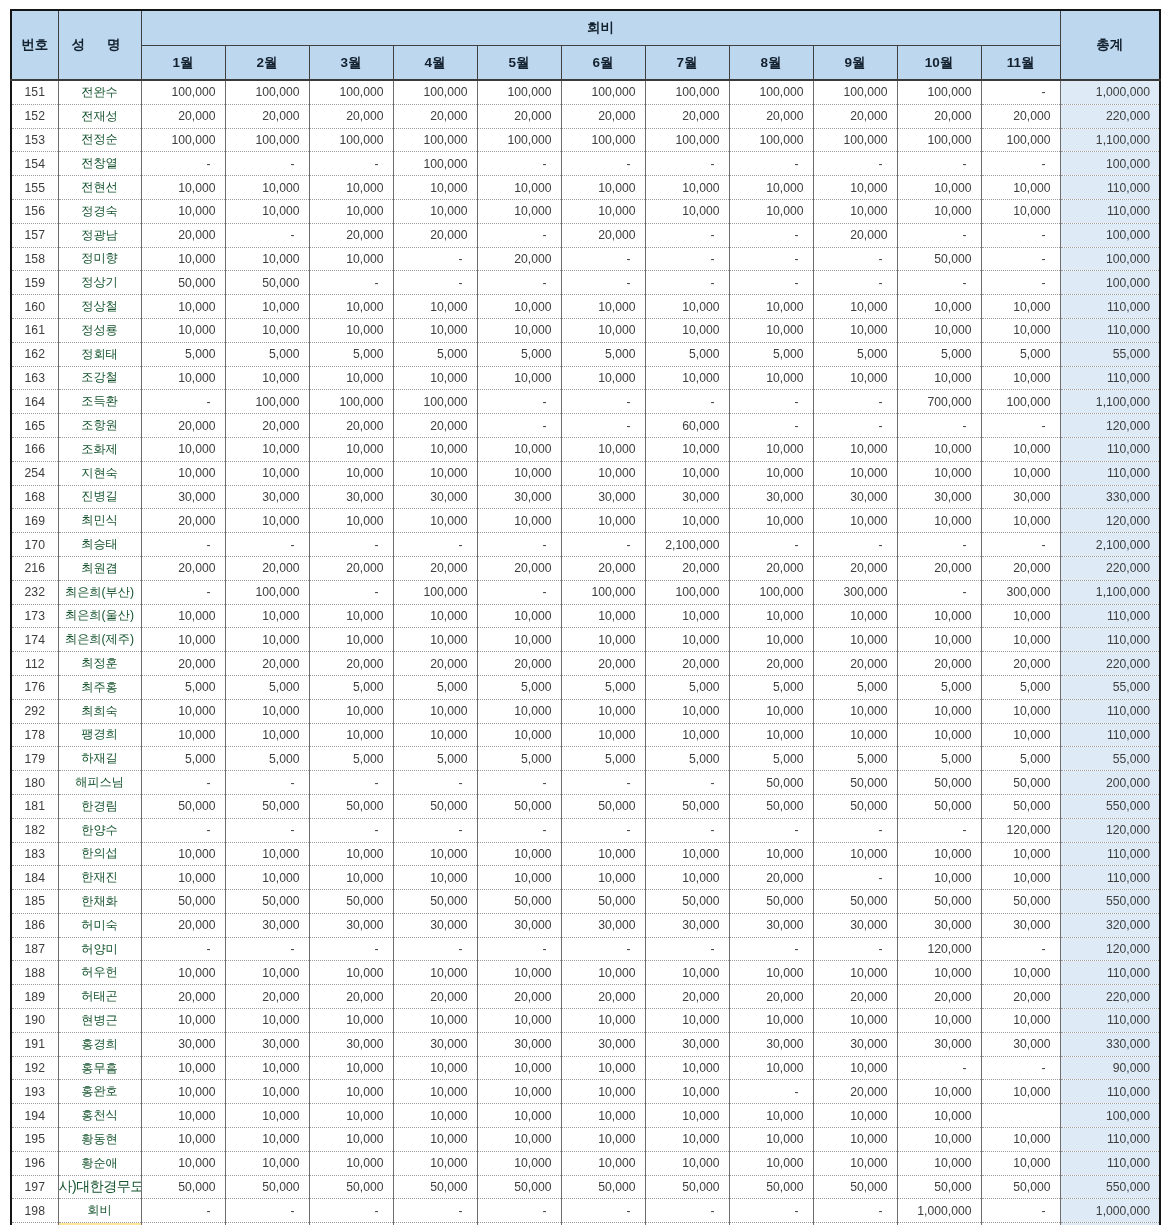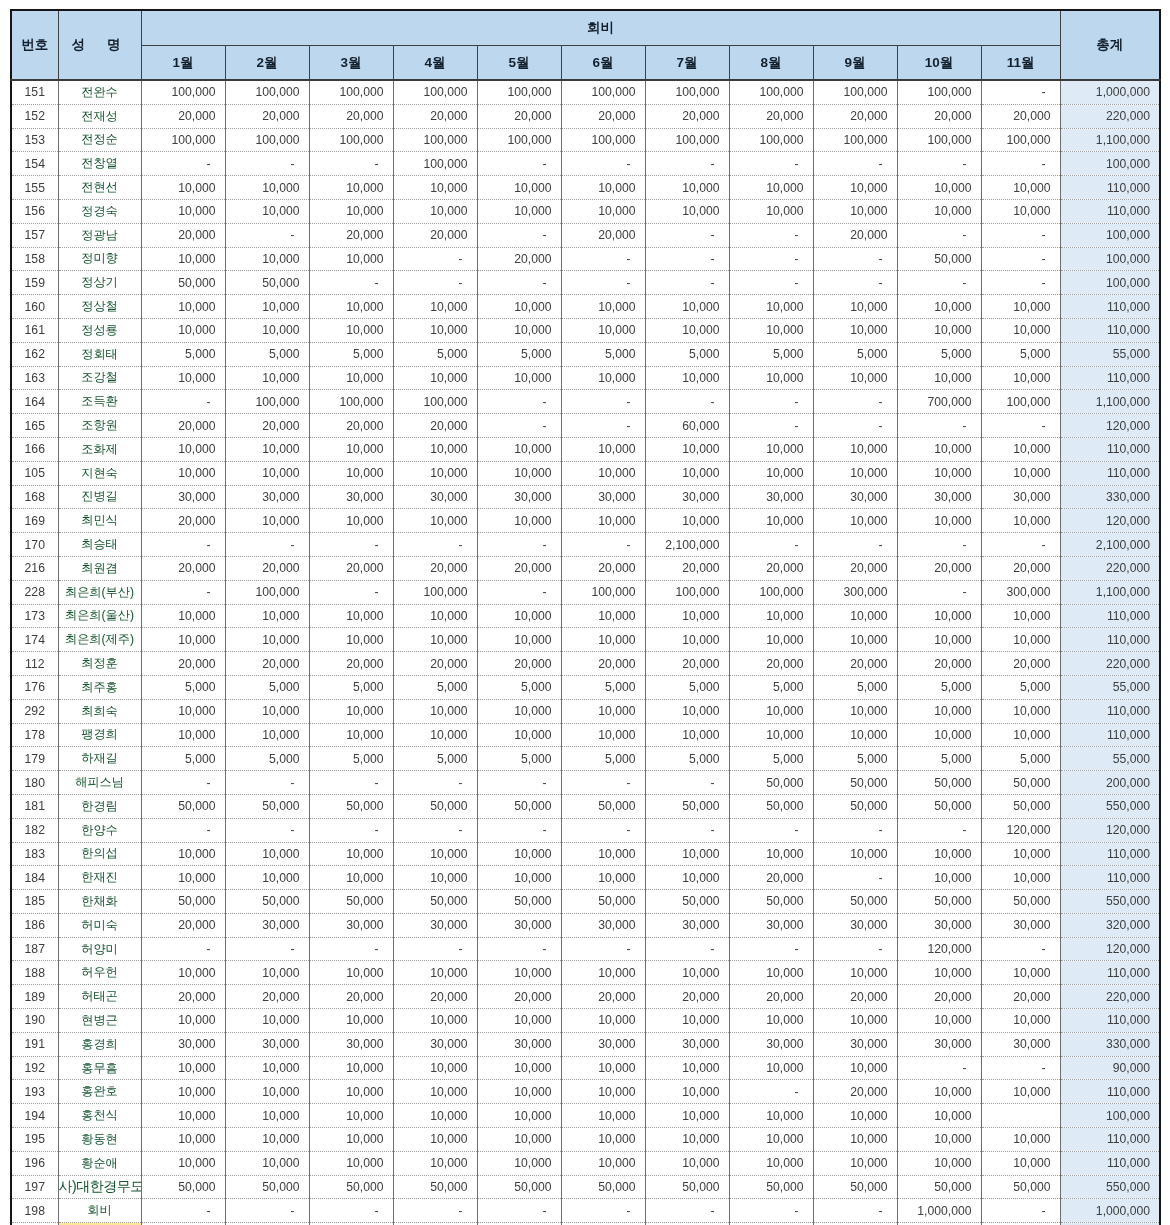--- a/index.html
+++ b/index.html
@@ -315,21 +315,21 @@
           <td class="val">10,000</td>
           <td class="val">10,000</td>
           <td class="val">10,000</td>
           <td class="val">10,000</td>
           <td class="val">10,000</td>
           <td class="val">10,000</td>
           <td class="val">10,000</td>
           <td class="val total-col">110,000</td>
         </tr>
         <tr>
-          <td class="no-col">105</td>
+          <td class="no-col">254</td>
           <td class="name-col">지현숙</td>
           <td class="val">10,000</td>
           <td class="val">10,000</td>
           <td class="val">10,000</td>
           <td class="val">10,000</td>
           <td class="val">10,000</td>
           <td class="val">10,000</td>
           <td class="val">10,000</td>
           <td class="val">10,000</td>
           <td class="val">10,000</td>
@@ -395,21 +395,21 @@
           <td class="val">20,000</td>
           <td class="val">20,000</td>
           <td class="val">20,000</td>
           <td class="val">20,000</td>
           <td class="val">20,000</td>
           <td class="val">20,000</td>
           <td class="val">20,000</td>
           <td class="val total-col">220,000</td>
         </tr>
         <tr>
-          <td class="no-col">228</td>
+          <td class="no-col">232</td>
           <td class="name-col">최은희(부산)</td>
           <td class="val dash">-</td>
           <td class="val">100,000</td>
           <td class="val dash">-</td>
           <td class="val">100,000</td>
           <td class="val dash">-</td>
           <td class="val">100,000</td>
           <td class="val">100,000</td>
           <td class="val">100,000</td>
           <td class="val">300,000</td>

